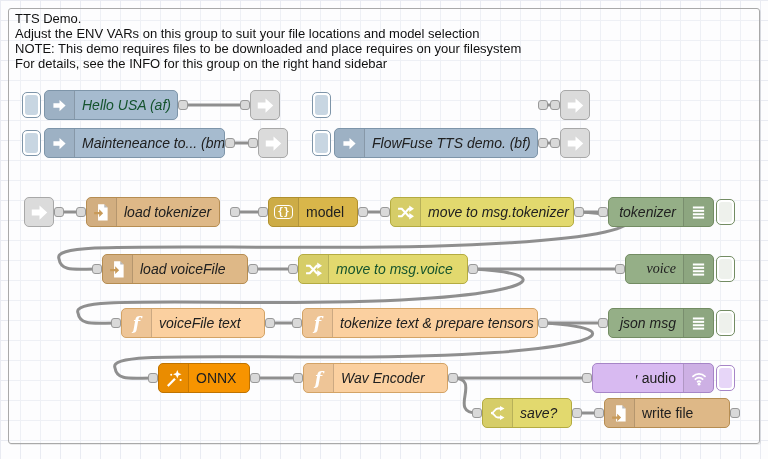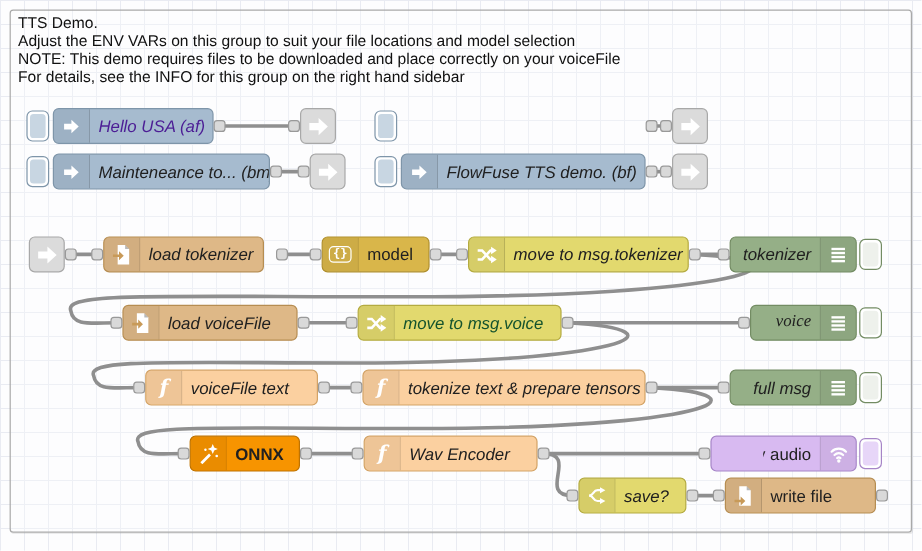--- a/index.html
+++ b/index.html
@@ -42,21 +42,21 @@
          font:bold 10px "DejaVu Sans Mono",monospace;padding:1px 2px;line-height:1;}
 </style>
 </head>
 <body>
 
 <div id="canvas">
   <div class="group" style="left: 8px; top: 8px; width: 750px; height: 434px; border-color: rgb(169, 169, 169);"></div>
   <div class="group-label" style="left: 15px; top: 11px;">
     <div>TTS Demo.</div>
     <div>Adjust the ENV VARs on this group to suit your file locations and model selection</div>
-    <div>NOTE: This demo requires files to be downloaded and place correctly on your voiceFile</div>
+    <div>NOTE: This demo requires files to be downloaded and place requires on your filesystem</div>
     <div>For details, see the INFO for this group on the right hand sidebar</div>
   </div>
   <svg id="wires" width="768" height="459">
       <path d="M183 105 L245 105" class="wire" stroke="#8f8f8f"></path>
       <path d="M230 143 L253 143" class="wire" stroke="#8f8f8f"></path>
       <path d="M543 105 L555 105" class="wire" stroke="#8f8f8f"></path>
       <path d="M543 143 L555 143" class="wire" stroke="#8f8f8f"></path>
       <path d="M59 212 L81 212" class="wire" stroke="#8f8f8f"></path>
       <path d="M235 212 L263 212" class="wire" stroke="#8f8f8f"></path>
       <path d="M363 212 L385 212" class="wire" stroke="#8f8f8f"></path>
@@ -73,21 +73,21 @@
       <path d="M453 378 C483 378 447 413 477 413" class="wire" stroke="#8f8f8f"></path>
       <path d="M577 413 L599 413" class="wire" stroke="#8f8f8f"></path>
     </svg>
   <div id="nodes">
       <div class="node" style="left: 44px; top: 90px; width: 134px; background: rgb(166, 187, 207); border-color: rgb(126, 149, 169);">
         <div class="icon-region left">
           <svg width="15" height="15" viewBox="0 0 16 16">
             <path d="M1.5 5.5h6.5V2L14.5 8l-6.5 6v-3.5H1.5z" fill="#fff"></path>
           </svg>
         </div>
-        <span class="label italic" style="color: #4c1d95;">Hello USA (af)</span>
+        <span class="label italic" style="color: #14532d;">Hello USA (af)</span>
       </div>
       <div class="port" style="left: 178px; top: 100px; background: rgb(217, 217, 217); border-color: rgb(153, 153, 153);"></div>
       <div class="nbtn" style="border-color: rgb(126, 149, 169); left: 22px; top: 92px;">
         <div style="background: rgb(200, 214, 226);"></div>
       </div>
       <div class="node" style="left: 44px; top: 128px; width: 181px; background: rgb(166, 187, 207); border-color: rgb(126, 149, 169);">
         <div class="icon-region left">
           <svg width="15" height="15" viewBox="0 0 16 16">
             <path d="M1.5 5.5h6.5V2L14.5 8l-6.5 6v-3.5H1.5z" fill="#fff"></path>
           </svg>
@@ -260,37 +260,37 @@
       <div class="port" style="left: 265px; top: 318px; background: rgb(217, 217, 217); border-color: rgb(153, 153, 153);"></div>
       <div class="node" style="left: 302px; top: 308px; width: 236px; background: rgb(251, 208, 160); border-color: rgb(211, 163, 102);">
         <div class="icon-region left">
           <span class="ficon">f</span>
         </div>
         <span class="label italic" style="color: rgb(32, 32, 32);">tokenize text &amp; prepare tensors</span>
       </div>
       <div class="port" style="left: 292px; top: 318px; background: rgb(217, 217, 217); border-color: rgb(153, 153, 153);"></div>
       <div class="port" style="left: 538px; top: 318px; background: rgb(217, 217, 217); border-color: rgb(153, 153, 153);"></div>
       <div class="node" style="left: 608px; top: 308px; width: 106px; background: rgb(149, 175, 135); border-color: rgb(115, 140, 99);">
-        <span class="label italic right" style="color: rgb(32, 32, 32);">full msg</span>
+        <span class="label italic right" style="color: rgb(32, 32, 32);">json msg</span>
         <div class="icon-region right">
           <svg width="15" height="15" viewBox="0 0 16 16">
             <g fill="#fff">
               <rect x="2" y="1.6" width="12" height="2.1"></rect>
               <rect x="2" y="5.2" width="12" height="2.1"></rect>
               <rect x="2" y="8.8" width="12" height="2.1"></rect>
               <rect x="2" y="12.4" width="12" height="2.1"></rect>
             </g>
           </svg>
         </div>
       </div>
       <div class="port" style="left: 598px; top: 318px; background: rgb(217, 217, 217); border-color: rgb(153, 153, 153);"></div>
       <div class="nbtn" style="border-color: rgb(115, 140, 99); left: 716px; top: 310px;">
         <div style="background: rgb(238, 241, 236);"></div>
       </div>
-      <div class="node" style="left: 158px; top: 363px; width: 92px; background: rgb(247, 148, 0); border-color: rgb(191, 115, 0); font-weight: bold;">
+      <div class="node" style="left: 158px; top: 363px; width: 92px; background: rgb(247, 148, 0); border-color: rgb(191, 115, 0);">
         <div class="icon-region left">
           <svg width="18" height="18" viewBox="0 0 18 18">
             <path d="M2 16.2l7.2-7.2 1.6 1.6-7.2 7.2z" fill="#fff"></path>
             <path d="M12.3 1l1.2 3 3 1.2-3 1.2-1.2 3-1.2-3-3-1.2 3-1.2z" fill="#fff"></path>
             <circle cx="15.6" cy="11" r="1.1" fill="#fff"></circle>
             <circle cx="6.2" cy="5.8" r="1" fill="#fff"></circle>
           </svg>
         </div>
         <span class="label" style="color: rgb(32, 32, 32);">ONNX</span>
       </div>

